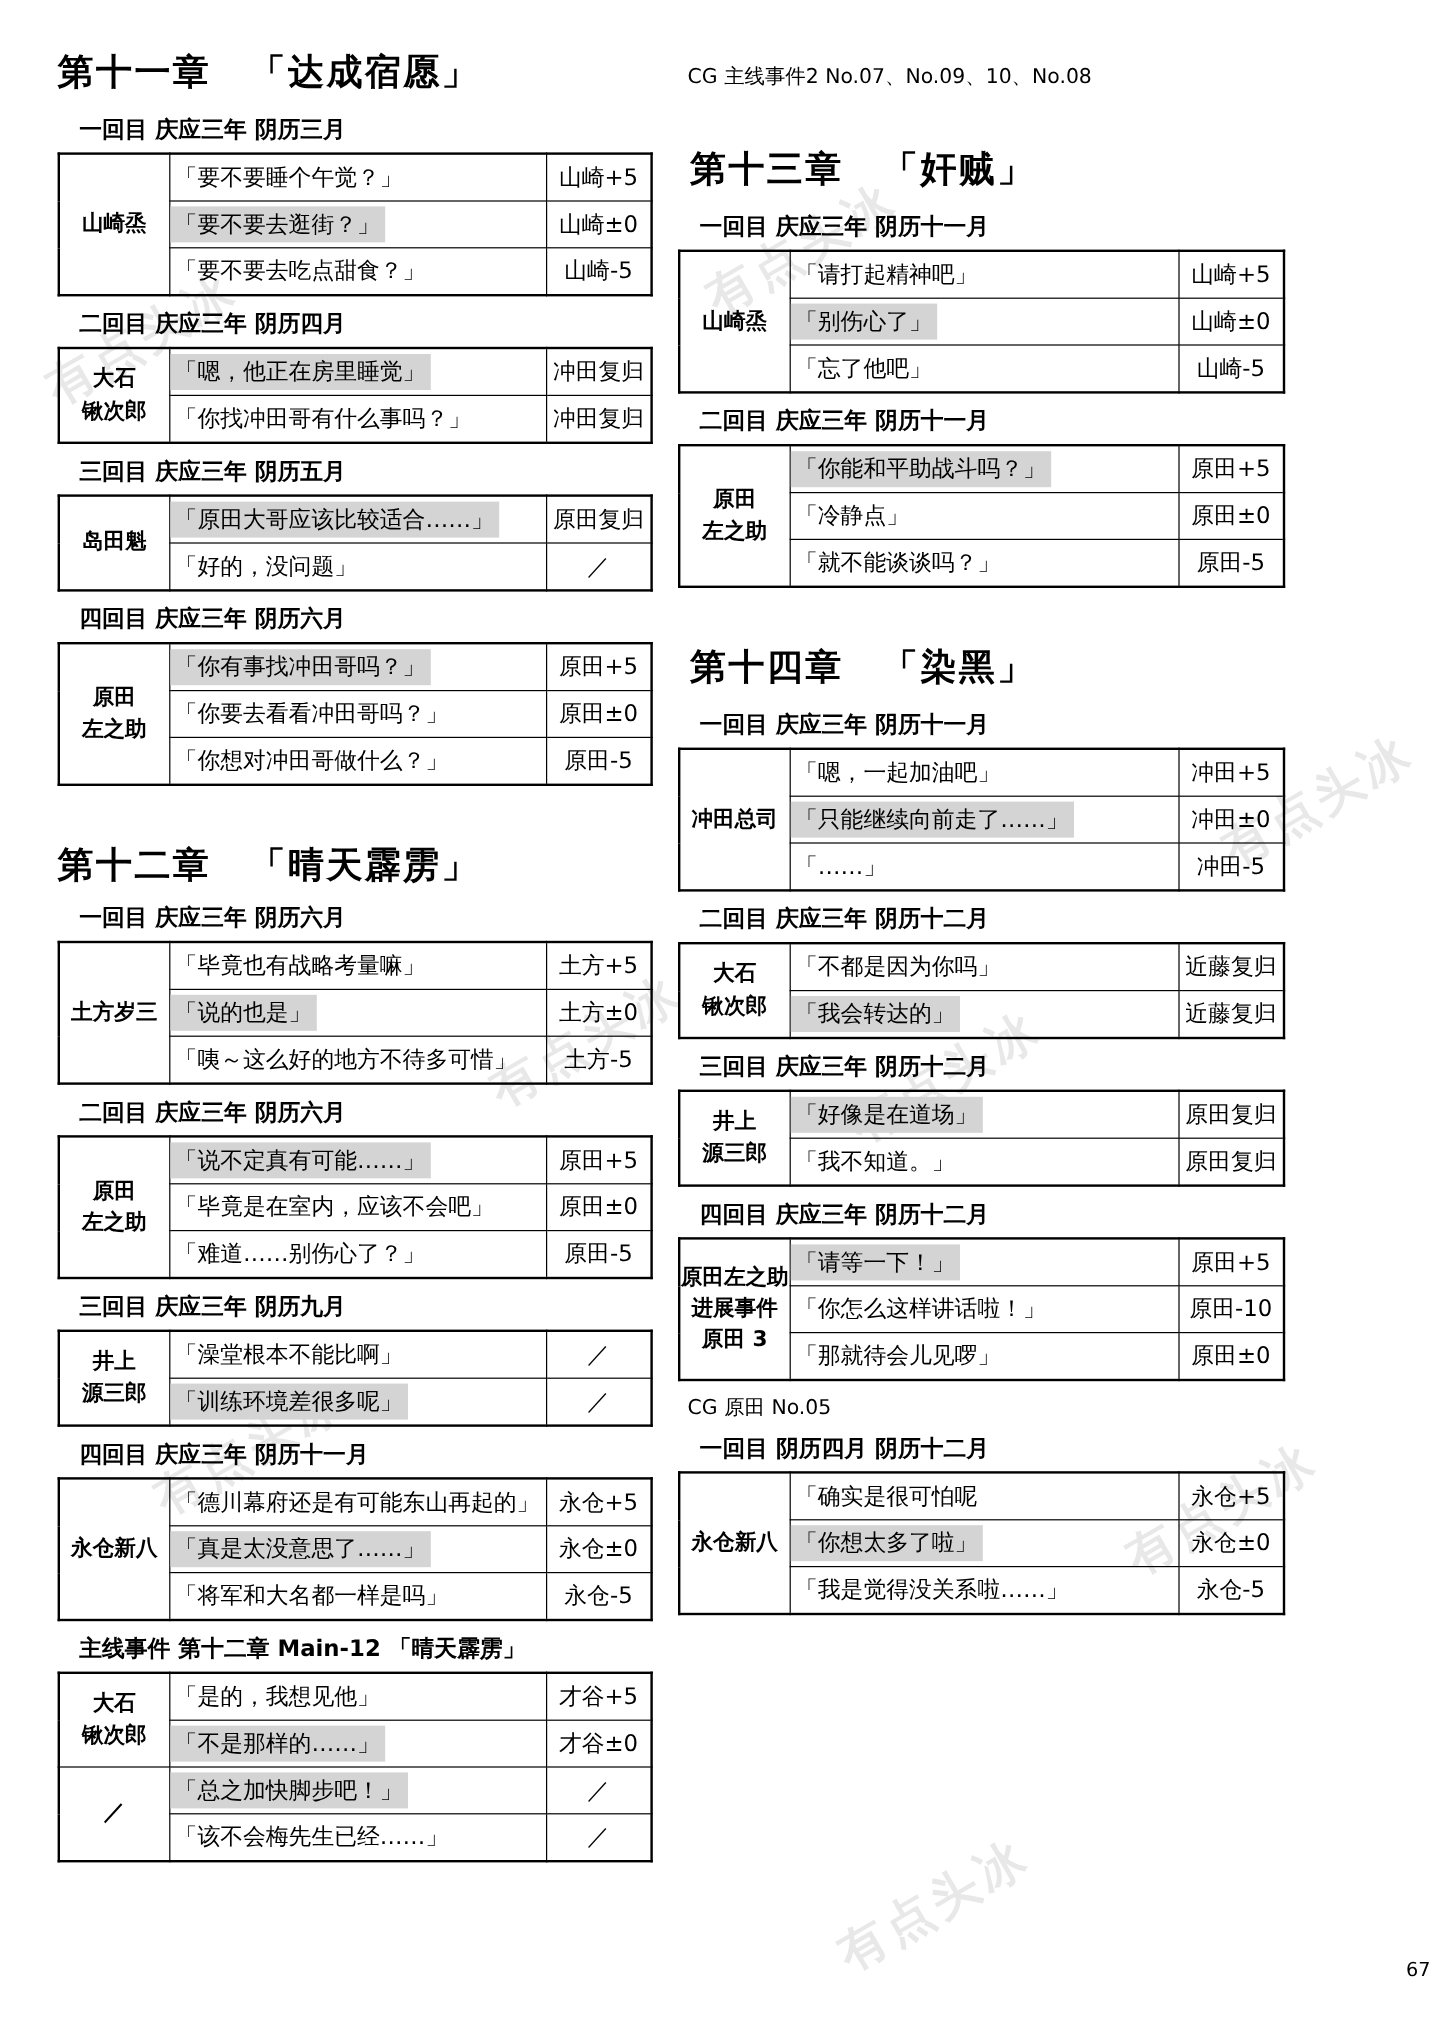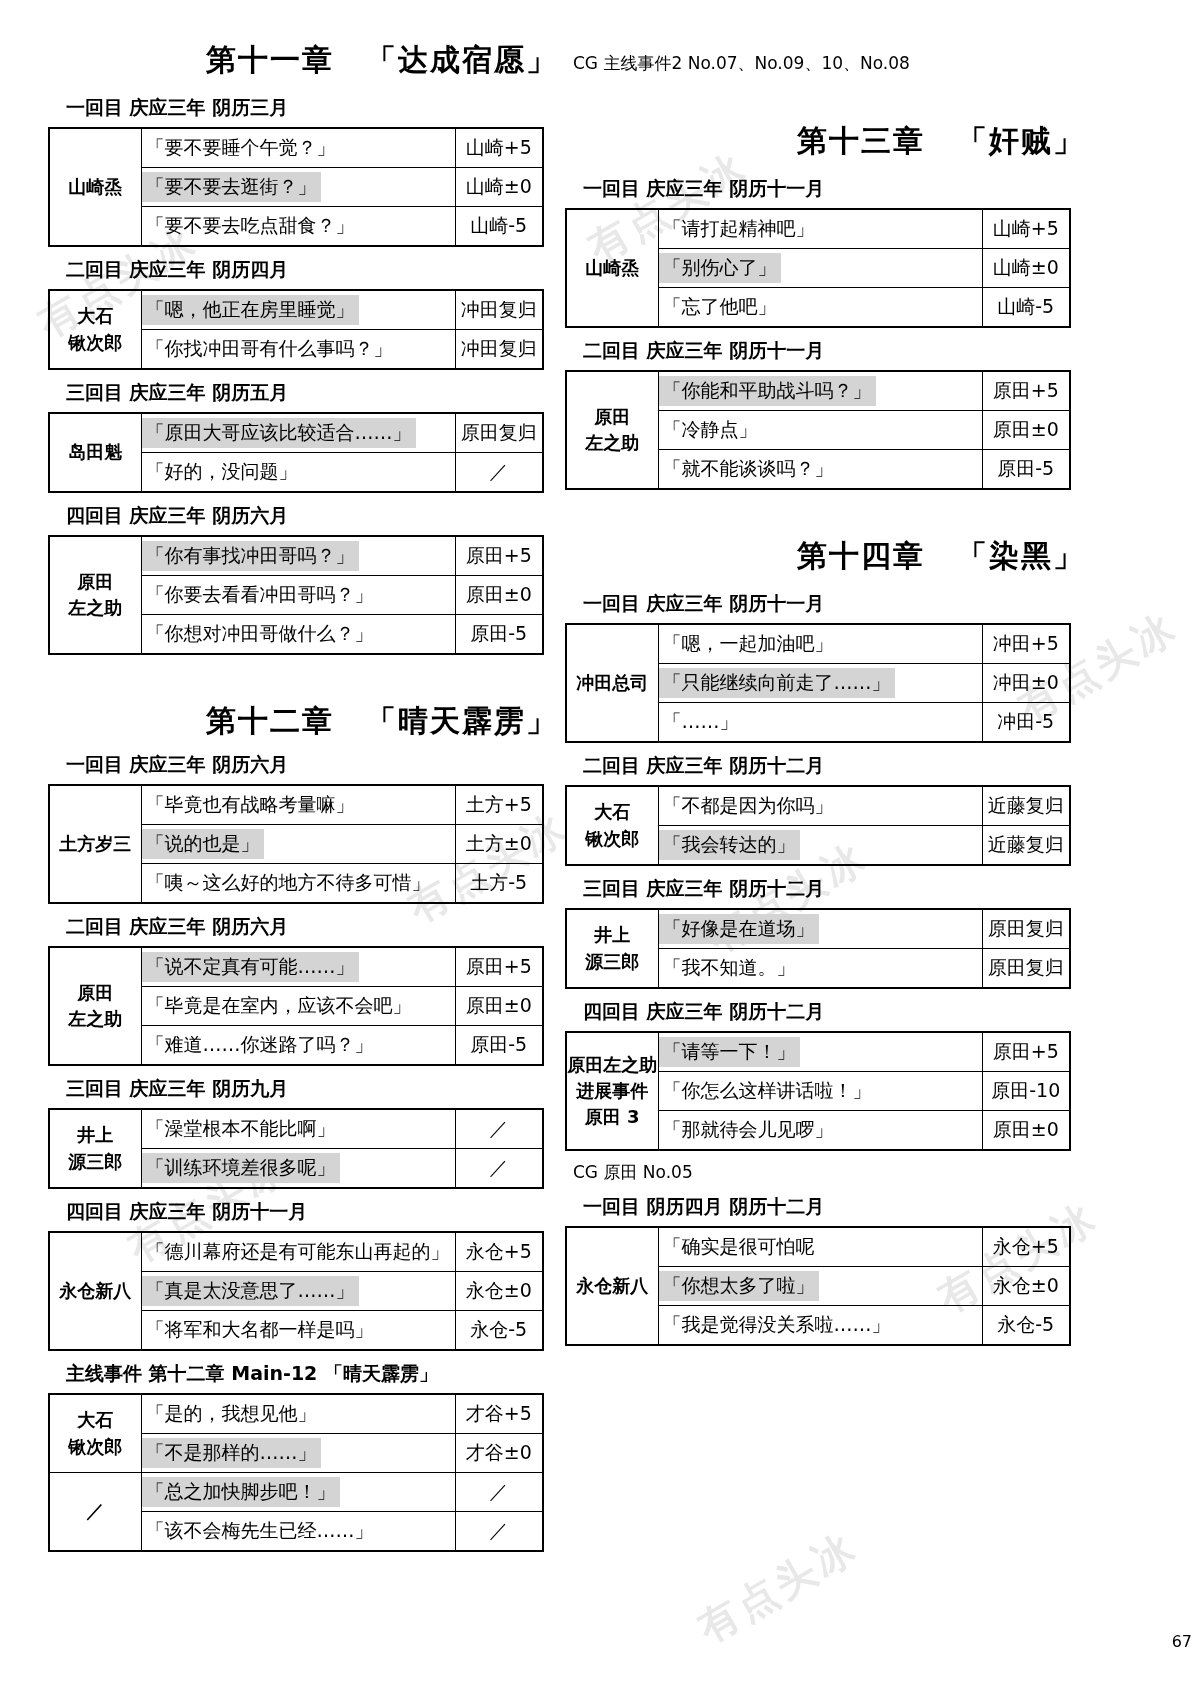--- a/index.html
+++ b/index.html
@@ -27,21 +27,20 @@
   }
   .col-left { left: 48px; width: 510px; }
   .col-right { left: 565px; width: 520px; }
 
   .chapter-title {
     font-size: 30px;
     font-weight: bold;
     letter-spacing: 2px;
     margin: 0;
     white-space: nowrap;
-    text-align: right;
   }
   .sub-title {
     font-size: 19px;
     font-weight: bold;
     margin: 0;
     white-space: nowrap;
   }
   .note {
     font-size: 17px;
     white-space: nowrap;
@@ -252,21 +251,21 @@
             <tr>
               <td class="who" rowspan="3">原田<br>左之助</td>
               <td class="opt hl"><span class="txt">「说不定真有可能……」</span></td>
               <td class="val">原田+5</td>
             </tr>
             <tr>
               <td class="opt"><span class="txt">「毕竟是在室内，应该不会吧」</span></td>
               <td class="val">原田±0</td>
             </tr>
             <tr>
-              <td class="opt"><span class="txt">「难道……你迷路了吗？」</span></td>
+              <td class="opt"><span class="txt">「难道……别伤心了？」</span></td>
               <td class="val">原田-5</td>
             </tr>
           </tbody>
         </table>
       </div>
       <div style="margin-bottom: 8px;">
         <div class="sub-title" style="margin: 10px 0px 6px 18px;">三回目  庆应三年  阴历九月</div>
         <table class="ev" style="width: 496px; margin-left: 0px;">
           <colgroup>
             <col style="width: 92px;">

